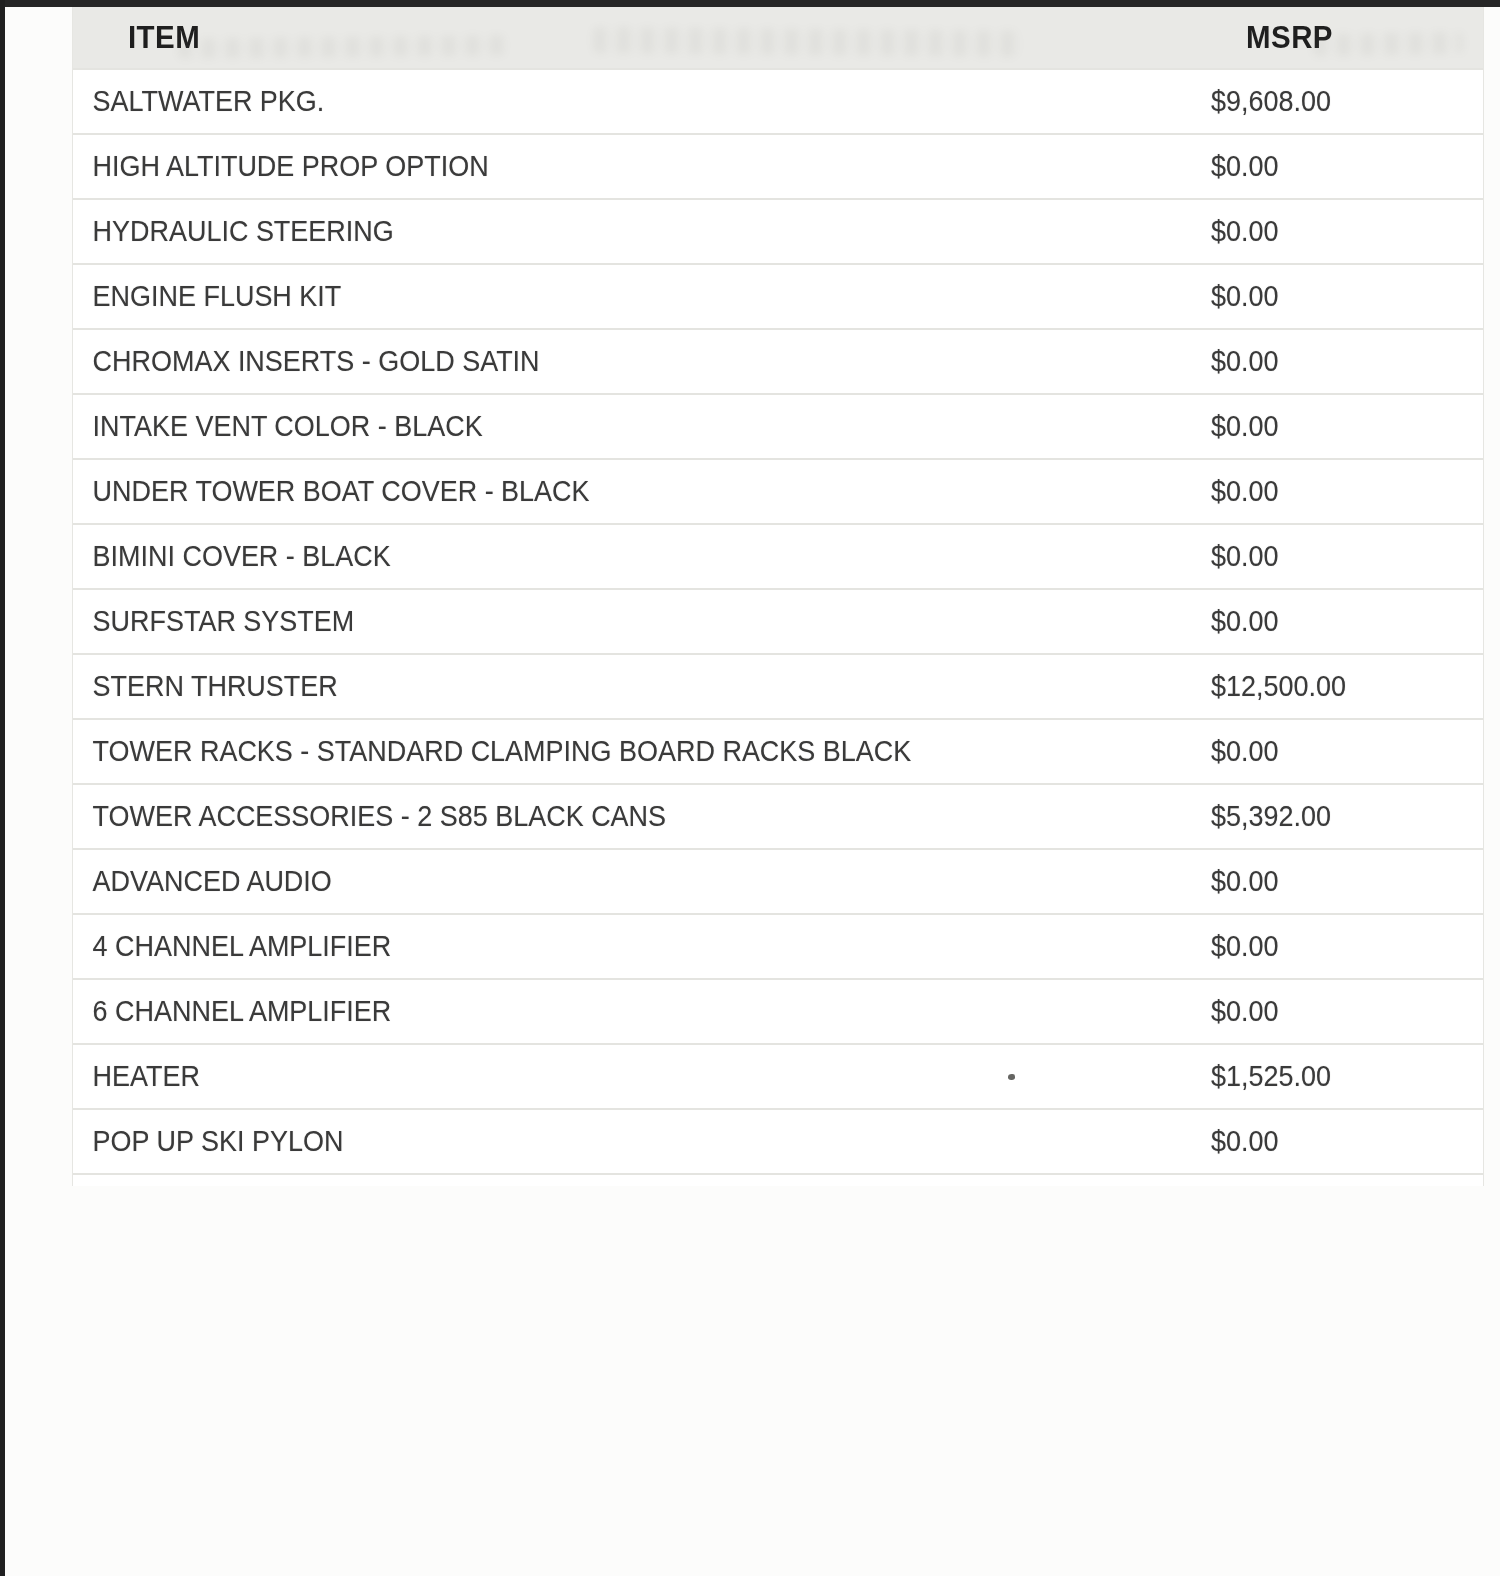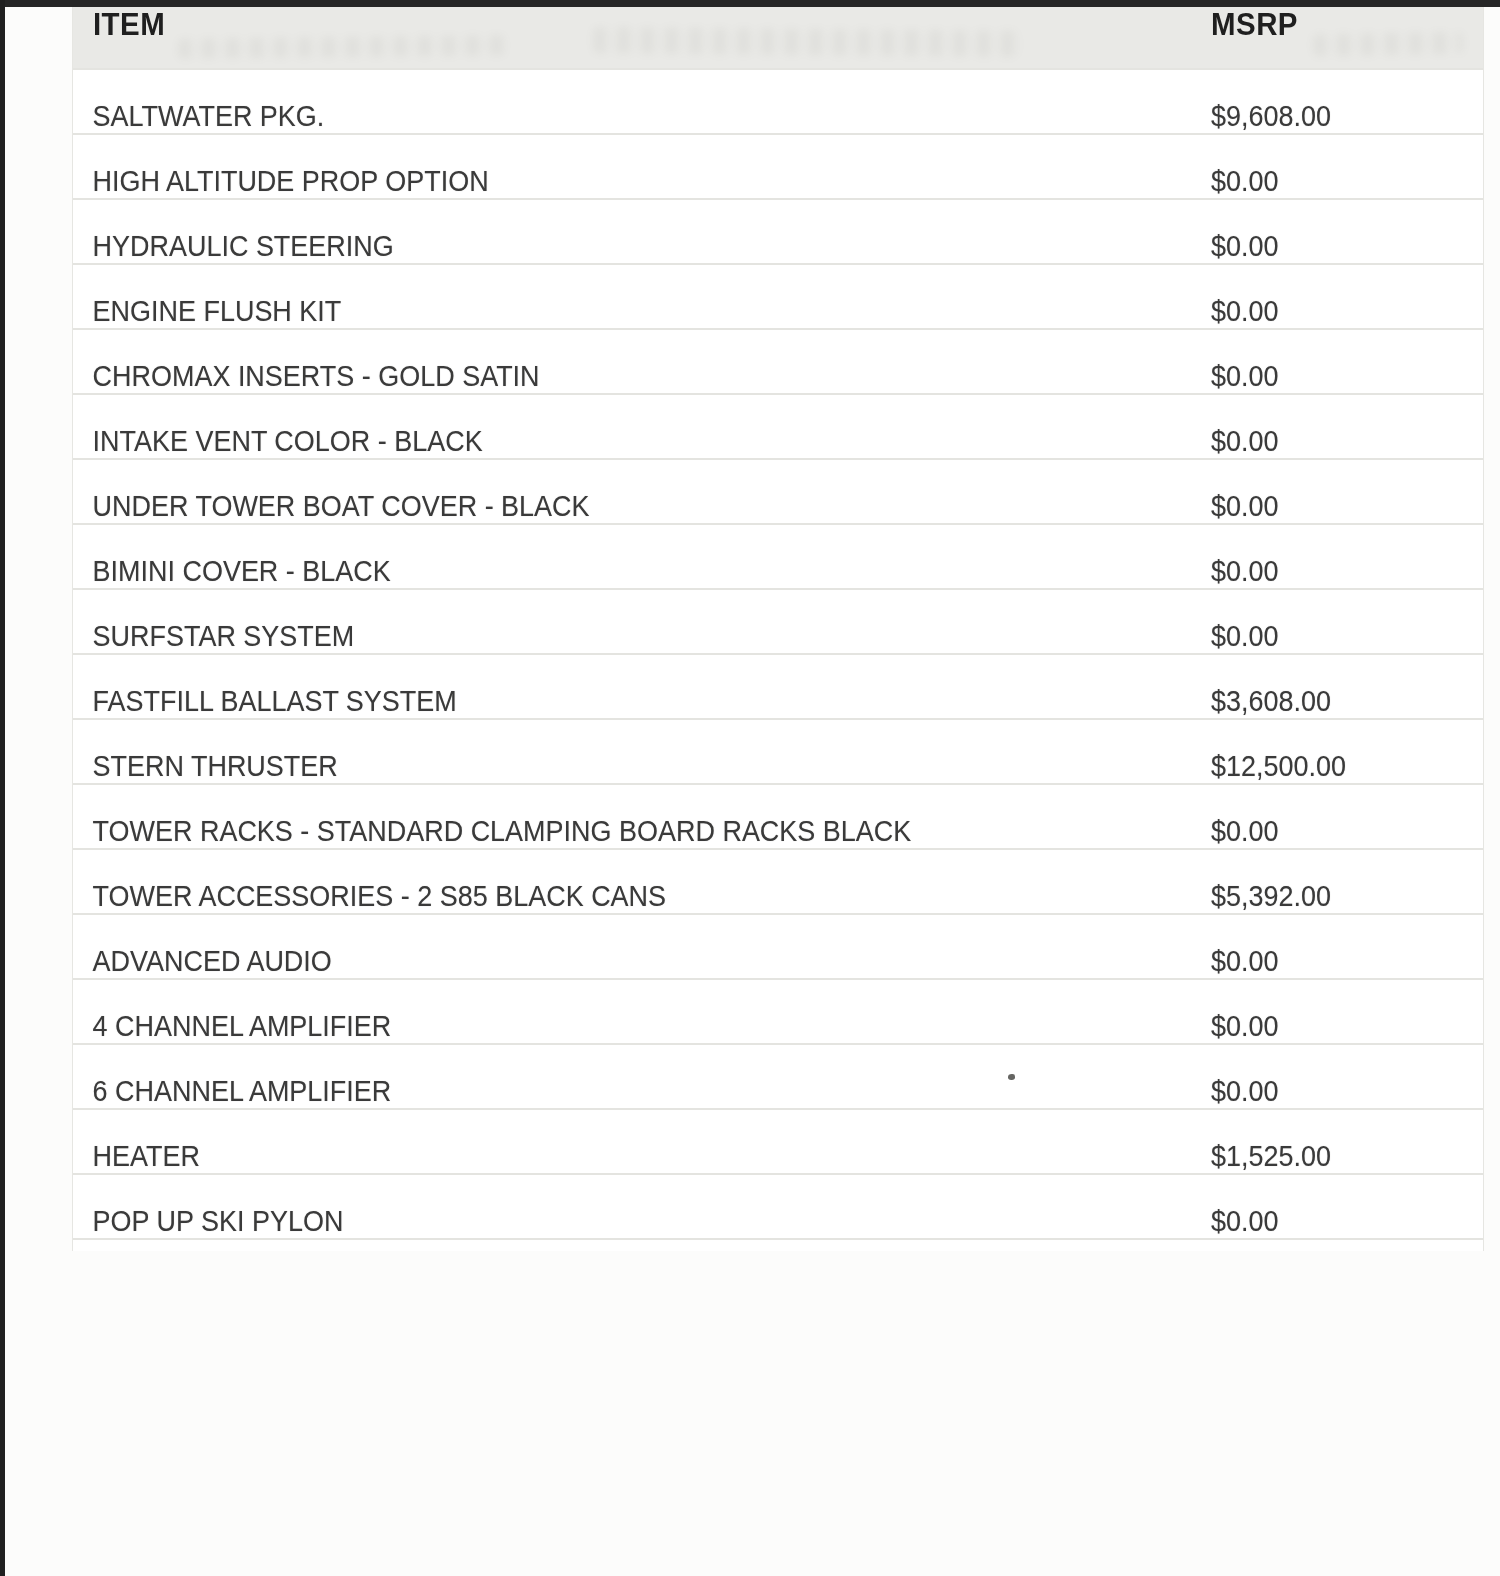--- a/index.html
+++ b/index.html
@@ -24,37 +24,37 @@
     position: absolute; left: 72px; top: 7px;
     width: 1412px;
     background: #ffffff;
     border-left: 1px solid #e6e6e2;
     border-right: 1px solid #e6e6e2;
   }
   .thead {
     position: relative;
     height: 61px;
     background: #e9e9e6;
-    display: flex; align-items: flex-start;
+    display: flex; align-items: center; padding-left: 35px;
   }
   .th {
     font-weight: 700;
     font-size: 31px;
     color: #1f1f1f;
     letter-spacing: 0.5px;
     transform: scaleX(0.95);
     transform-origin: 0 50%;
     white-space: nowrap;
   }
   .col-item { width: 1138px; padding-left: 21px; flex: none; }
   .col-msrp { flex: 1; }
   .tr {
     position: relative;
     height: 65px;
-    display: flex; align-items: flex-end;
+    display: flex; align-items: center;
     border-top: 2px solid #e4e4e0;
     background: #ffffff;
   }
   .td {
     font-size: 29px;
     color: #3a3a3a;
     text-shadow: 0 0 1px rgba(70,70,65,0.35);
     transform: scaleX(0.93);
     transform-origin: 0 50%;
     white-space: nowrap;
@@ -144,24 +144,20 @@
   <div class="tr">
     <div class="td col-item">BIMINI COVER - BLACK</div>
     <div class="td col-msrp">$0.00</div>
   </div>
 
   <div class="tr">
     <div class="td col-item">SURFSTAR SYSTEM</div>
     <div class="td col-msrp">$0.00</div>
   </div>
 
-  <div class="tr">
-    <div class="td col-item">FASTFILL BALLAST SYSTEM</div>
-    <div class="td col-msrp">$3,608.00</div>
-  </div>
 
   <div class="tr">
     <div class="td col-item">STERN THRUSTER</div>
     <div class="td col-msrp">$12,500.00</div>
   </div>
 
 
   <div class="tr">
     <div class="td col-item">TOWER RACKS - STANDARD CLAMPING BOARD RACKS BLACK</div>
     <div class="td col-msrp">$0.00</div>

